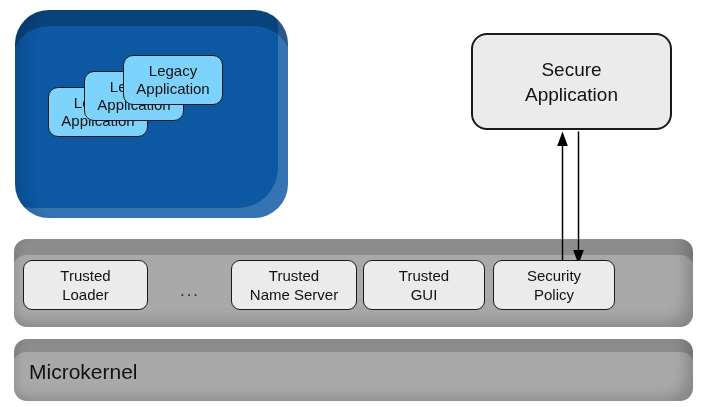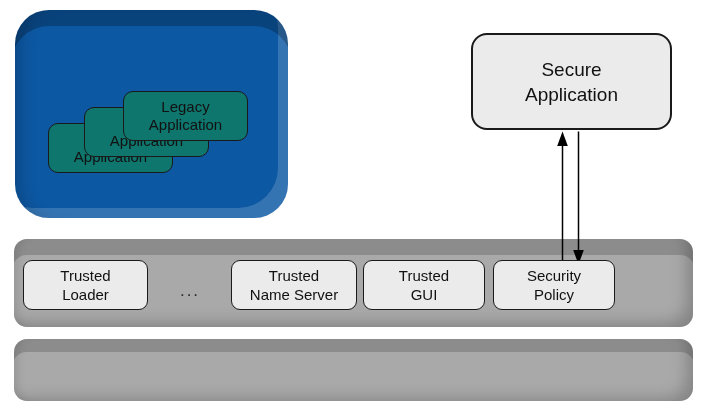--- a/index.html
+++ b/index.html
@@ -27,31 +27,30 @@
     position: absolute;
     left: 31px; top: 163px;
     color: #ffffff;
     font-size: 19px;
     letter-spacing: 0.2px;
     white-space: nowrap;
   }
   
   .app-box {
     position: absolute;
-    width: 125px; height: 50px;
-    background: #0f766e;
+    width: 100px; height: 50px;
+    background: #7dd3fc;
     border: 1.6px solid #1a1a1a;
     border-radius: 10px;
     display: flex; align-items: center; justify-content: center;
     text-align: center;
     font-size: 15px; line-height: 18px;
     color: #111111;
     white-space: pre-line;
     box-sizing: border-box;
-    margin-top: 36px;
   }
   .app-back   { left: 33px;  top: 77px; z-index: 1; }
   .app-middle { left: 69px;  top: 61px; z-index: 2; }
   .app-front  { left: 108px; top: 45px; z-index: 3; }
 
   
   .secure-box {
     position: absolute;
     left: 471px; top: 33px;
     width: 201px; height: 97px;
@@ -149,20 +148,21 @@
   </div>
 
   <div class="secure-box">
     <span>Secure
 Application</span>
   </div>
 
   <div class="bar bar-trusted"></div>
 
   <div class="bar bar-micro"></div>
+  <div class="micro-label">Microkernel</div>
 
   <svg class="arrows" width="703" height="407" viewBox="0 0 703 407">
     <g>
       <line x1="562.5" y1="145" x2="562.5" y2="265" stroke="#000000" stroke-width="1.5"></line>
       <polygon points="562.5,131.5 557.2,146 567.8,146" fill="#000000"></polygon>
     </g>
     <g>
       <line x1="578.5" y1="131.5" x2="578.5" y2="251" stroke="#000000" stroke-width="1.5"></line>
       <polygon points="578.5,264.5 573.2,250 583.8,250" fill="#000000"></polygon>
     </g>

